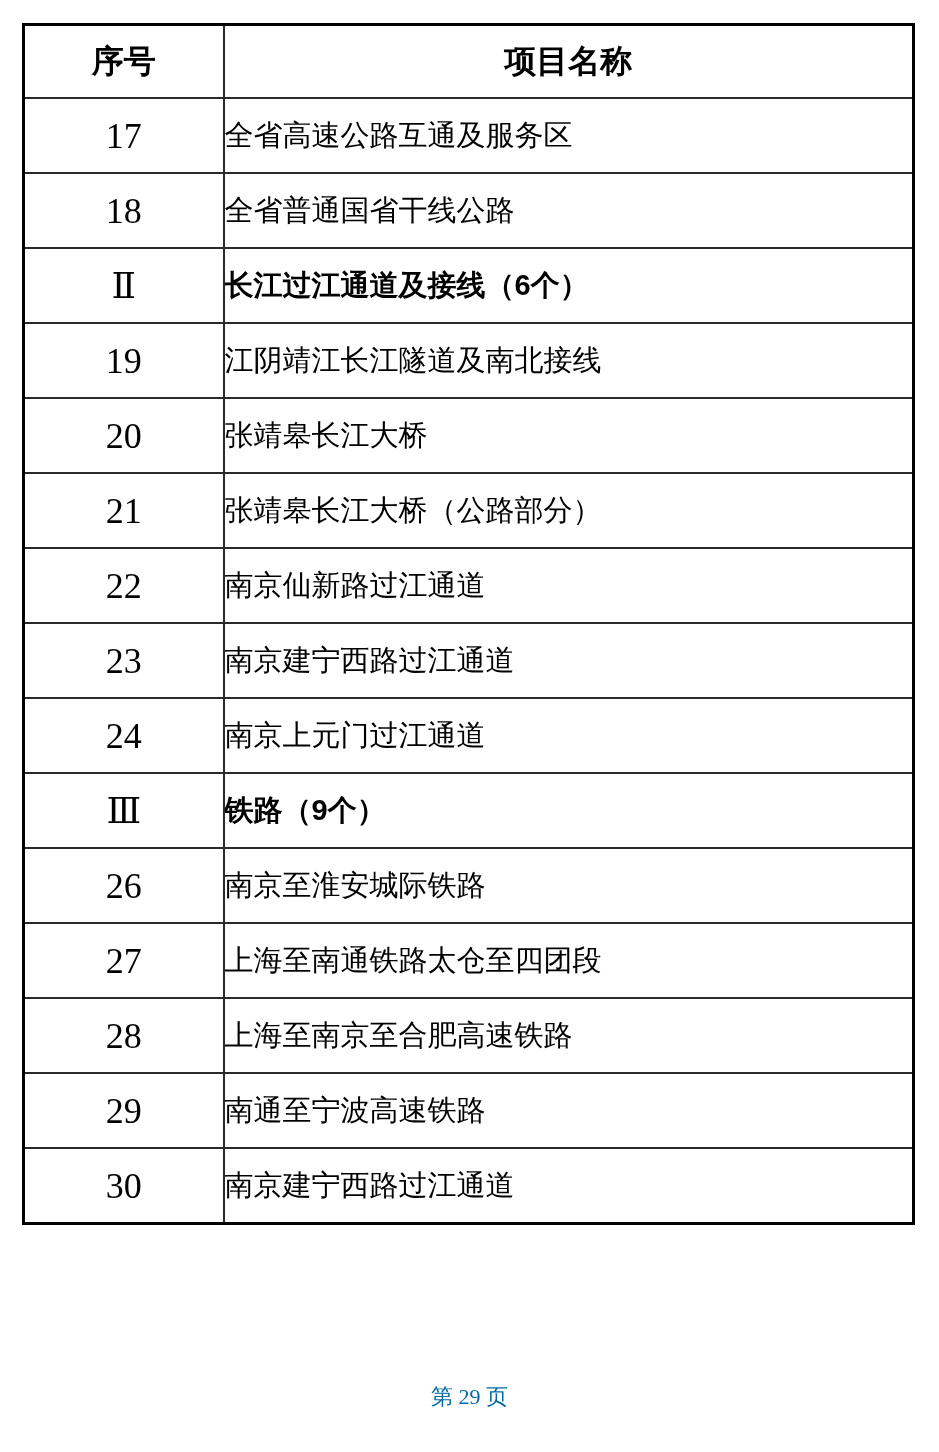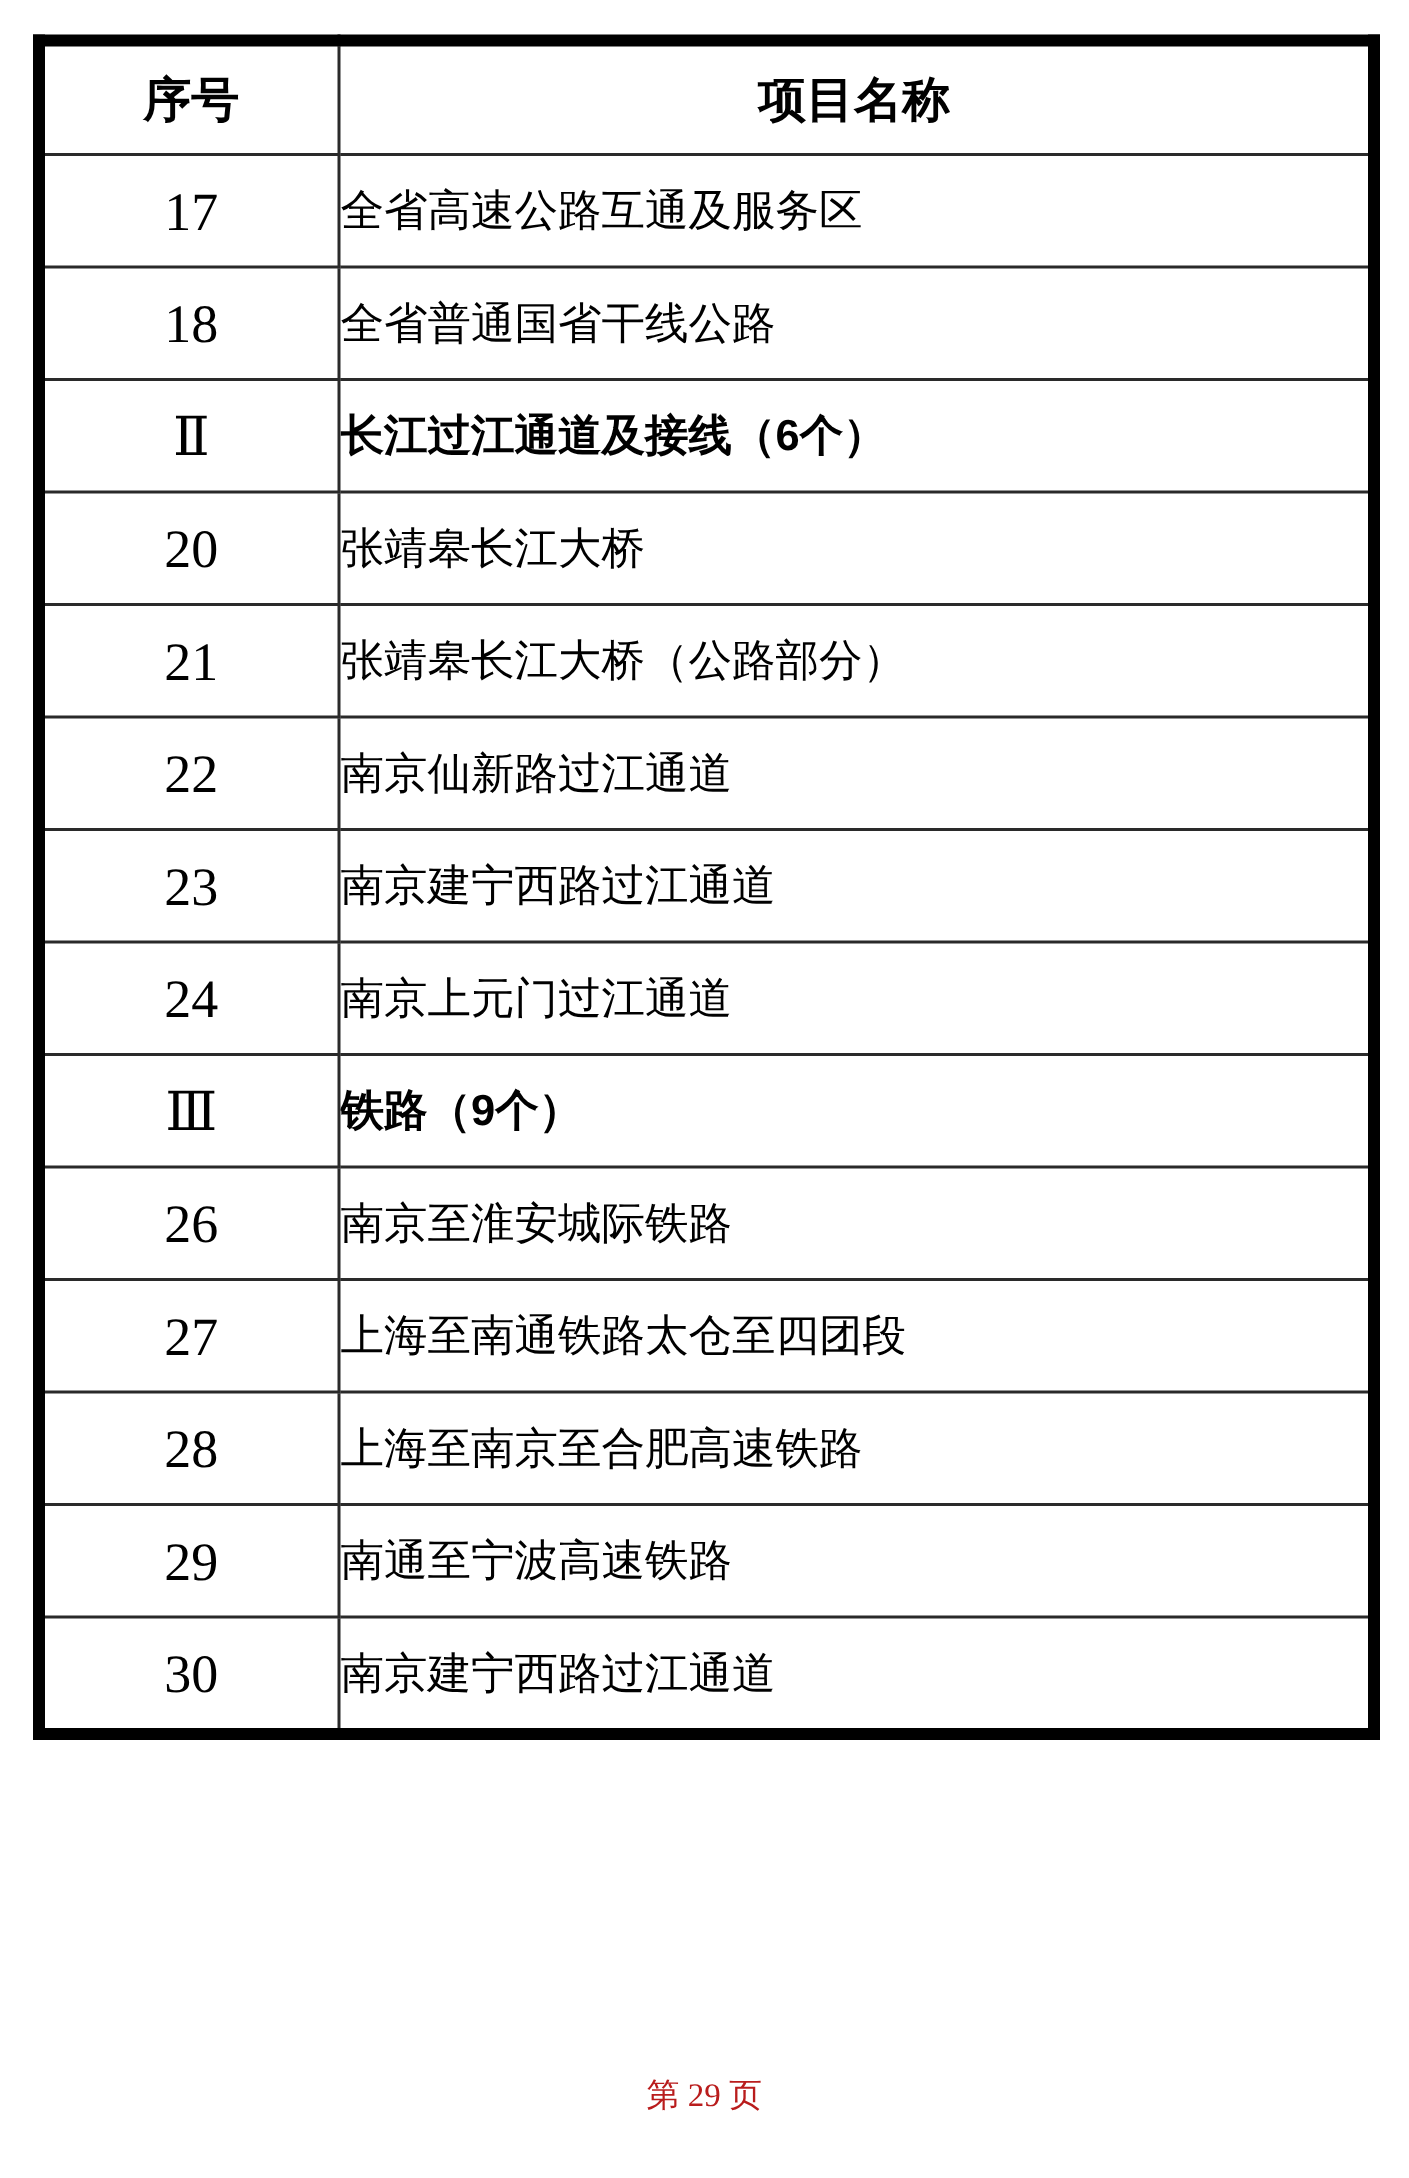--- a/index.html
+++ b/index.html
@@ -23,21 +23,21 @@
     width: 890px;
     border-collapse: collapse;
     table-layout: fixed;
   }
   table.doc-table td, table.doc-table th {
     border: 2px solid #2a2a2a;
     padding: 0;
     overflow: hidden;
   }
   table.doc-table {
-    border: 8px solid #000000;
+    border: 3px solid #000000;
   }
   col.col-no   { width: 200px; }
   col.col-name { width: 690px; }
   tr.header-row th {
     height: 71px;
     font-family: "Liberation Sans", "DejaVu Sans", sans-serif;
     font-weight: bold;
     font-size: 32px;
     text-align: center;
     vertical-align: middle;
@@ -63,21 +63,21 @@
     font-weight: bold;
   }
   .footer {
     position: absolute;
     left: 0;
     top: 1382px;
     width: 939px;
     text-align: center;
     font-family: "Liberation Serif", "DejaVu Serif", serif;
     font-size: 22px;
-    color: #b91c1c;
+    color: #0369a1;
   }
 </style>
 </head>
 <body>
 
 <div class="page">
 
   <table class="doc-table">
     <colgroup>
       <col class="col-no">
@@ -94,20 +94,24 @@
       <td class="cell-no">17</td>
       <td class="cell-name">全省高速公路互通及服务区</td>
     </tr>
         <tr class="data-row">
       <td class="cell-no">18</td>
       <td class="cell-name">全省普通国省干线公路</td>
     </tr>
         <tr class="data-row section-row">
       <td class="cell-no">Ⅱ</td>
       <td class="cell-name">长江过江通道及接线（6个）</td>
+    </tr>
+        <tr class="data-row">
+      <td class="cell-no">19</td>
+      <td class="cell-name">江阴靖江长江隧道及南北接线</td>
     </tr>
         <tr class="data-row">
       <td class="cell-no">20</td>
       <td class="cell-name">张靖皋长江大桥</td>
     </tr>
         <tr class="data-row">
       <td class="cell-no">21</td>
       <td class="cell-name">张靖皋长江大桥（公路部分）</td>
     </tr>
         <tr class="data-row">

